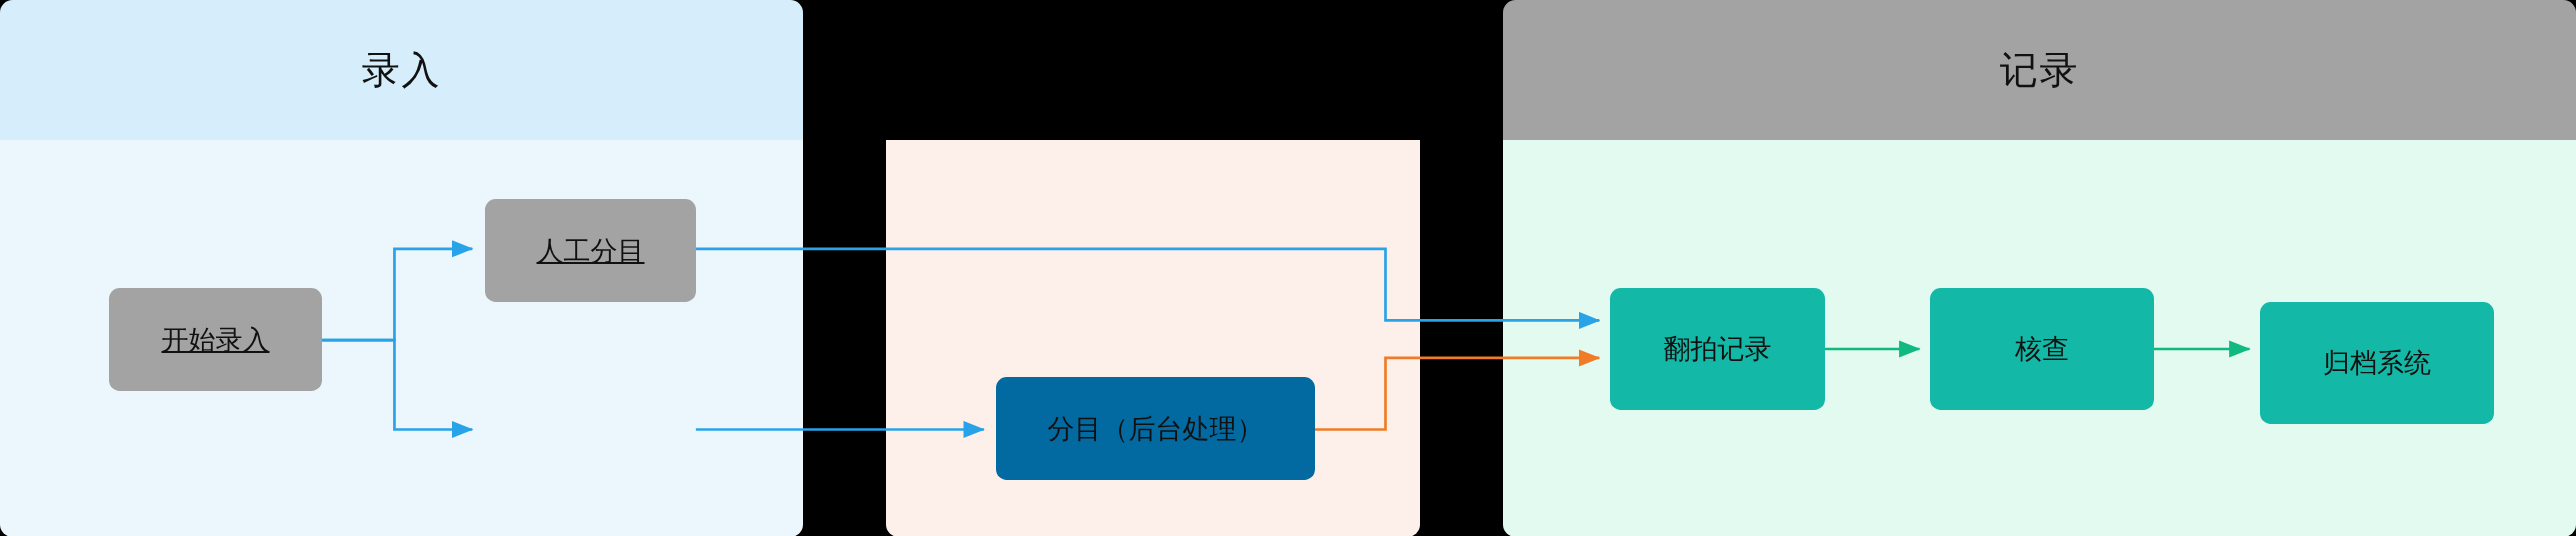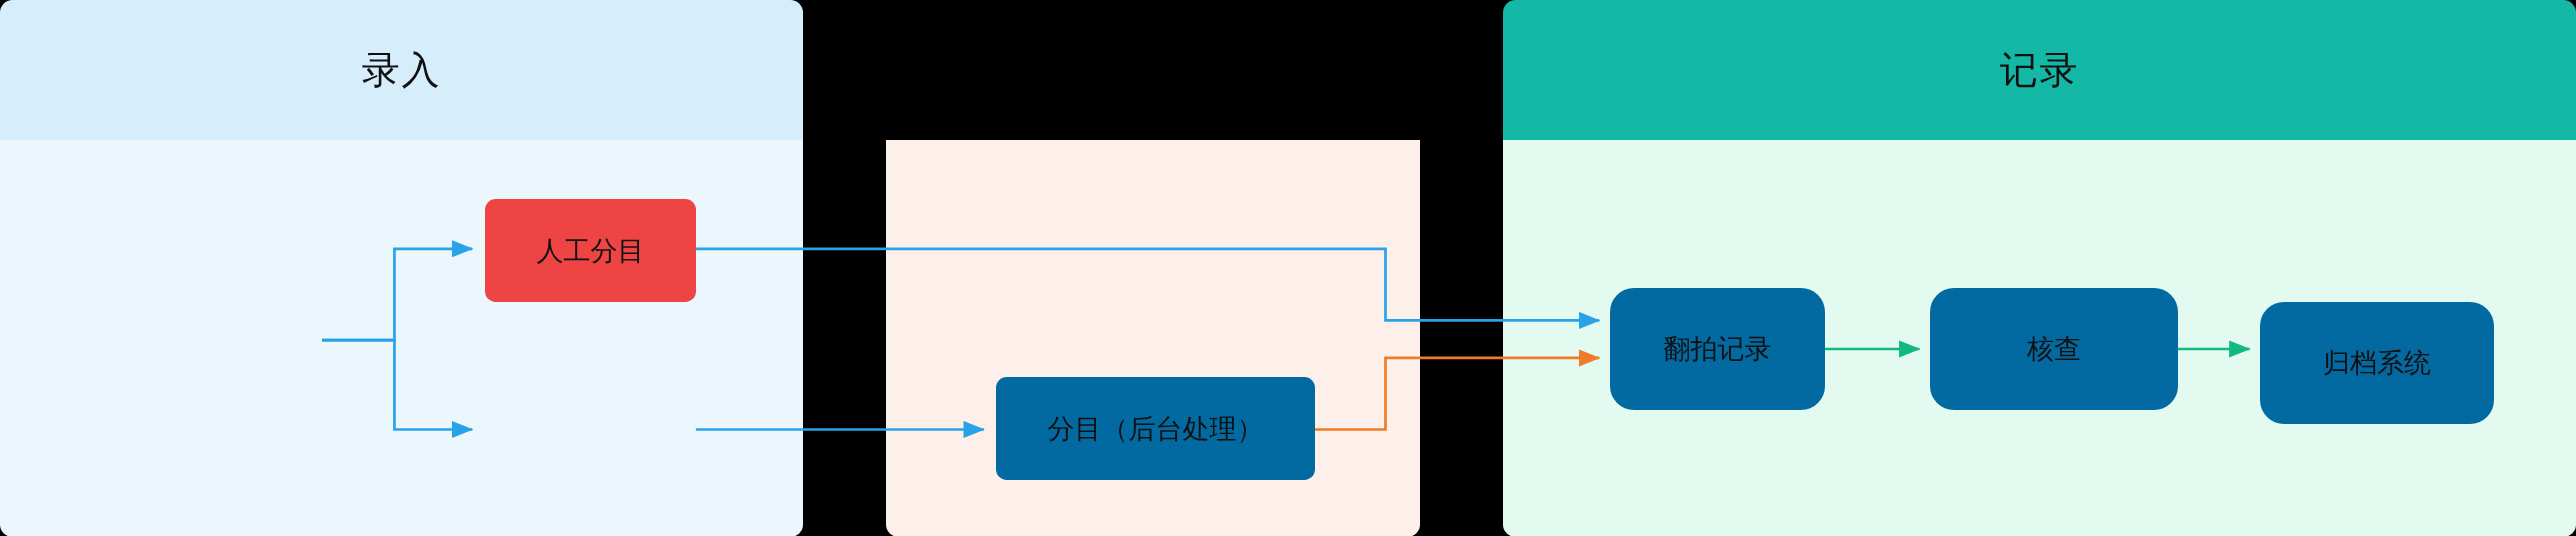--- a/index.html
+++ b/index.html
@@ -17,38 +17,38 @@
 
   #panel-entry      {left:0px;    width:803px;}
   #panel-entry   .panel-header{background:#D6EDFB;}
   #panel-entry   .panel-body  {background:#EBF6FD;}
 
   #panel-auto       {left:886px;  width:534px;}
   #panel-auto    .panel-header{background:#FCE1D0;}
   #panel-auto    .panel-body  {background:#FDF0EA;}
 
   #panel-record     {left:1503px; width:1073px;}
-  #panel-record  .panel-header{background:#14b8a6;}
+  #panel-record  .panel-header{background:#a3a3a3;}
   #panel-record  .panel-body  {background:#E3FAF0;}
 
   
   .node{position:absolute;border-radius:10.7px;display:flex;
         align-items:center;justify-content:center;
         font-size:27px;color:#111;text-align:center;line-height:1.25;
         white-space:nowrap;}
-  .node.blue  {background:#ef4444;}
+  .node.blue  {background:#a3a3a3;text-decoration:underline;}
   .node.orange{background:#0369a1;}
-  .node.green {background:#0369a1;border-radius:24px;}
+  .node.green {background:#14b8a6;}
 
   #node-start      {left:109px;  top:288px; width:213px; height:103px;}
   #node-manual     {left:485px;  top:199px; width:211px; height:103px;}
   #node-machine    {left:485px;  top:377px; width:211px; height:103px;}
   #node-bg-sort    {left:996px; top:377px; width:319px; height:103px;}
   #node-rephoto    {left:1610px; top:288px; width:215px; height:122px;}
-  #node-verify     {left:1930px; top:288px; width:248px; height:122px;}
+  #node-verify     {left:1930px; top:288px; width:224px; height:122px;}
   #node-archive    {left:2260px; top:302px; width:234px; height:122px;}
 
   
   #edges{position:absolute;left:0;top:0;width:2576px;height:537px;
          pointer-events:none;}
 </style>
 </head>
 <body>
 
 <div id="stage">
@@ -92,20 +92,21 @@
 
     <path d="M778,480 L1100,480" fill="none" stroke="#29A3E8" stroke-width="3" marker-end="url(#ah-blue)"></path>
 
     <path d="M1470,480 L1549,480 L1549,400 L1788,400" fill="none" stroke="#F07C28" stroke-width="3" marker-end="url(#ah-orange)"></path>
 
     <path d="M2040,390 L2146,390" fill="none" stroke="#10B981" stroke-width="3" marker-end="url(#ah-green)"></path>
 
     <path d="M2400,390 L2515,390" fill="none" stroke="#10B981" stroke-width="3" marker-end="url(#ah-green)"></path>
   </svg>
 
+  <div class="node blue" id="node-start">开始录入</div>
   <div class="node blue" id="node-manual">人工分目</div>
 
   <div class="node orange" id="node-bg-sort">分目（后台处理）</div>
 
   <div class="node green" id="node-rephoto">翻拍记录</div>
   <div class="node green" id="node-verify">核查</div>
   <div class="node green" id="node-archive">归档系统</div>
 
 </div>
 

